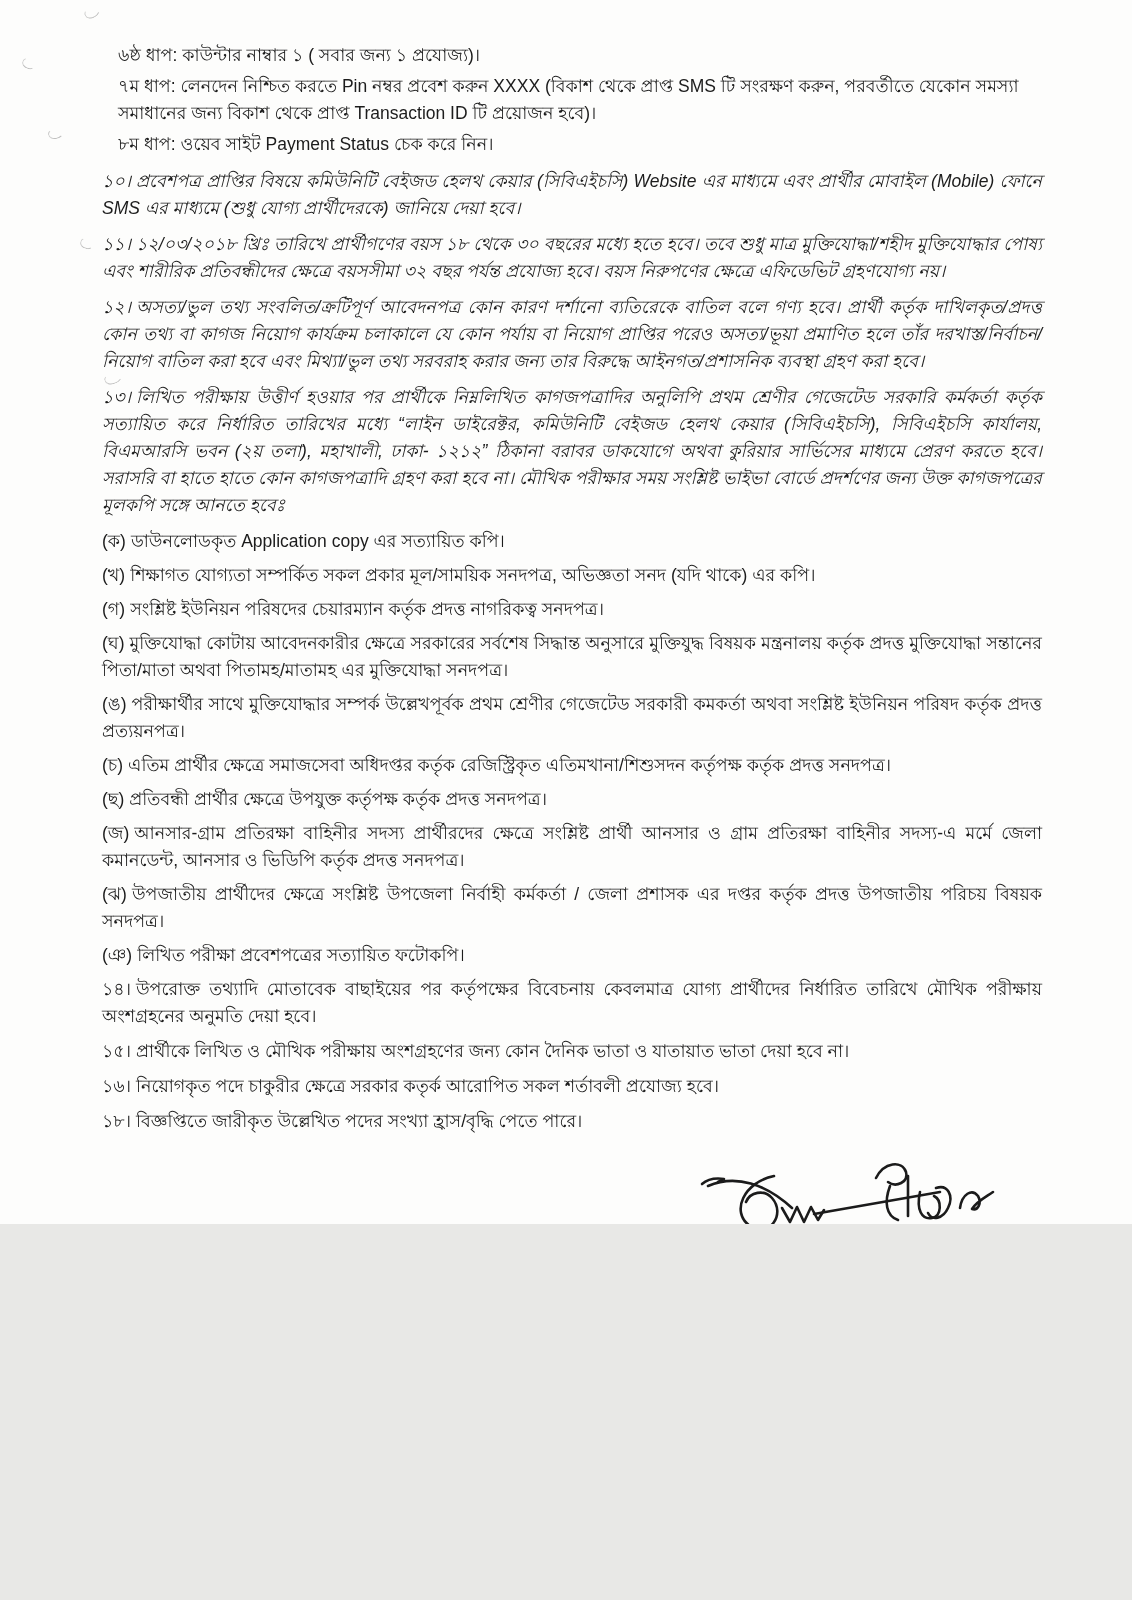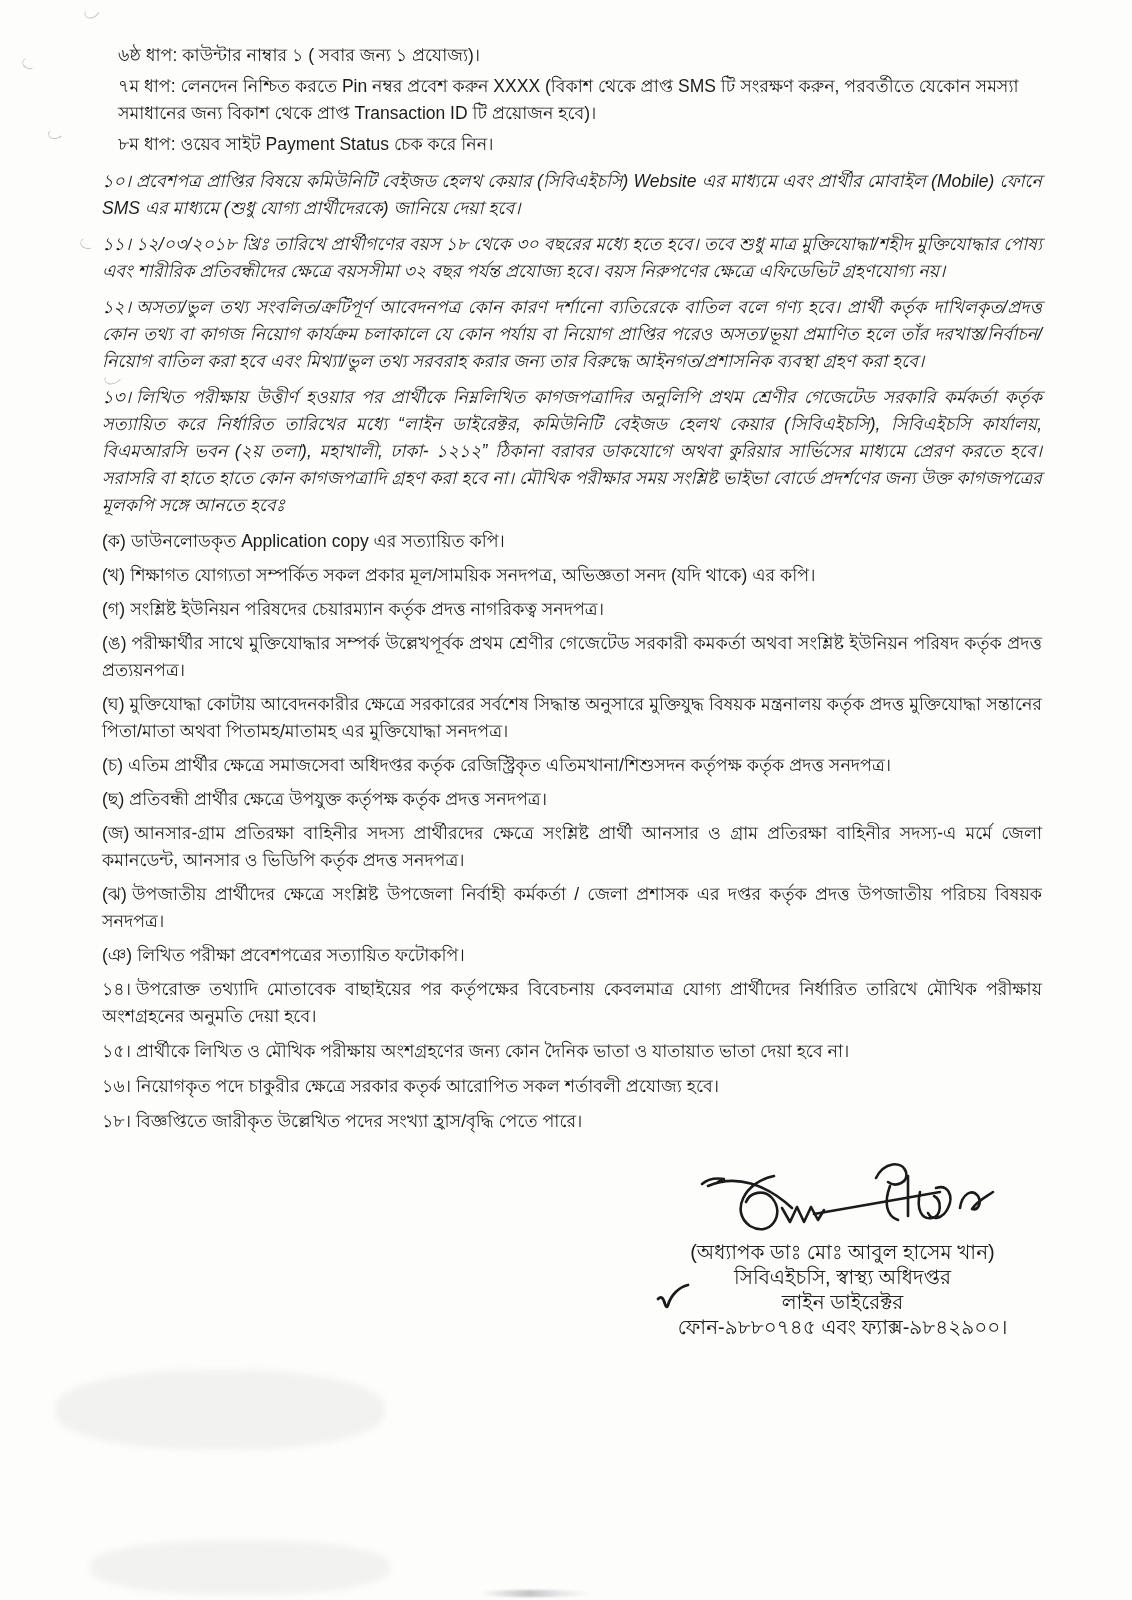--- a/index.html
+++ b/index.html
@@ -3,21 +3,21 @@
 <meta charset="utf-8">
 <style>
   html, body {
     margin: 0;
     padding: 0;
     background: #e8e8e6;
   }
   .page {
     position: relative;
     width: 1132px;
-    height: 1600px;
+    height: 1224px;
     background: #fdfdfc;
     overflow: hidden;
     font-family: "Liberation Sans", "DejaVu Sans", sans-serif;
     color: #1c1c1c;
   }
   .content {
     position: absolute;
     left: 102px;
     top: 42px;
     width: 940px;
@@ -107,22 +107,22 @@
       <p><span class="num">১০।</span><span>প্রবেশপত্র প্রাপ্তির বিষয়ে কমিউনিটি বেইজড হেলথ কেয়ার (সিবিএইচসি) Website এর মাধ্যমে এবং প্রার্থীর  মোবাইল (Mobile) ফোনে SMS এর মাধ্যমে (শুধু যোগ্য প্রার্থীদেরকে) জানিয়ে দেয়া হবে।</span></p>
       <p><span class="num">১১।</span><span>১২/০৩/২০১৮ খ্রিঃ তারিখে প্রার্থীগণের বয়স ১৮ থেকে ৩০ বছরের মধ্যে হতে হবে। তবে শুধু মাত্র মুক্তিযোদ্ধা/শহীদ মুক্তিযোদ্ধার পোষ্য এবং শারীরিক প্রতিবন্ধীদের ক্ষেত্রে বয়সসীমা ৩২ বছর পর্যন্ত প্রযোজ্য হবে। বয়স নিরুপণের ক্ষেত্রে এফিডেভিট গ্রহণযোগ্য নয়।</span></p>
       <p><span class="num">১২।</span><span>অসত্য/ভুল তথ্য সংবলিত/ক্রটিপূর্ণ আবেদনপত্র কোন কারণ দর্শানো ব্যতিরেকে বাতিল বলে গণ্য হবে। প্রার্থী  কর্তৃক দাখিলকৃত/প্রদত্ত কোন তথ্য বা কাগজ নিয়োগ কার্যক্রম চলাকালে যে কোন পর্যায় বা নিয়োগ প্রাপ্তির পরেও অসত্য/ভূয়া প্রমাণিত হলে তাঁর দরখাস্ত/নির্বাচন/নিয়োগ বাতিল করা হবে এবং মিথ্যা/ভুল তথ্য সরবরাহ করার জন্য তার বিরুদ্ধে আইনগত/প্রশাসনিক ব্যবস্থা গ্রহণ করা হবে।</span></p>
       <p><span class="num">১৩।</span><span>লিখিত পরীক্ষায় উত্তীর্ণ হওয়ার পর প্রার্থীকে নিম্নলিখিত কাগজপত্রাদির অনুলিপি প্রথম শ্রেণীর গেজেটেড সরকারি কর্মকর্তা কর্তৃক সত্যায়িত করে নির্ধারিত তারিখের মধ্যে “লাইন ডাইরেক্টর, কমিউনিটি বেইজড হেলথ কেয়ার (সিবিএইচসি), সিবিএইচসি কার্যালয়, বিএমআরসি ভবন (২য় তলা), মহাখালী, ঢাকা- ১২১২” ঠিকানা বরাবর ডাকযোগে অথবা কুরিয়ার সার্ভিসের মাধ্যমে প্রেরণ করতে হবে। সরাসরি বা হাতে হাতে কোন কাগজপত্রাদি গ্রহণ করা হবে না। মৌখিক পরীক্ষার সময় সংশ্লিষ্ট ভাইভা বোর্ডে প্রদর্শণের জন্য উক্ত কাগজপত্রের মূলকপি সঙ্গে আনতে হবেঃ</span></p>
     </div>
 
     <div class="documents">
       <p><span class="letter">(ক)</span><span>ডাউনলোডকৃত Application copy এর সত্যায়িত কপি।</span></p>
       <p><span class="letter">(খ)</span><span>শিক্ষাগত যোগ্যতা সম্পর্কিত সকল প্রকার মূল/সাময়িক সনদপত্র, অভিজ্ঞতা সনদ (যদি থাকে) এর কপি।</span></p>
       <p><span class="letter">(গ)</span><span>সংশ্লিষ্ট ইউনিয়ন পরিষদের চেয়ারম্যান কর্তৃক প্রদত্ত নাগরিকত্ব সনদপত্র।</span></p>
+      <p><span class="letter">(ঘ)</span><span>মুক্তিযোদ্ধা কোটায় আবেদনকারীর ক্ষেত্রে সরকারের সর্বশেষ সিদ্ধান্ত অনুসারে মুক্তিযুদ্ধ বিষয়ক মন্ত্রনালয় কর্তৃক প্রদত্ত মুক্তিযোদ্ধা সন্তানের পিতা/মাতা অথবা পিতামহ/মাতামহ এর মুক্তিযোদ্ধা সনদপত্র।</span></p>
       <p><span class="letter">(ঙ)</span><span>পরীক্ষার্থীর সাথে মুক্তিযোদ্ধার সম্পর্ক উল্লেখপূর্বক প্রথম শ্রেণীর গেজেটেড সরকারী কমকর্তা অথবা সংশ্লিষ্ট ইউনিয়ন পরিষদ কর্তৃক প্রদত্ত প্রত্যয়নপত্র।</span></p>
-      <p><span class="letter">(ঘ)</span><span>মুক্তিযোদ্ধা কোটায় আবেদনকারীর ক্ষেত্রে সরকারের সর্বশেষ সিদ্ধান্ত অনুসারে মুক্তিযুদ্ধ বিষয়ক মন্ত্রনালয় কর্তৃক প্রদত্ত মুক্তিযোদ্ধা সন্তানের পিতা/মাতা অথবা পিতামহ/মাতামহ এর মুক্তিযোদ্ধা সনদপত্র।</span></p>
       <p><span class="letter">(চ)</span><span>এতিম প্রার্থীর ক্ষেত্রে সমাজসেবা অধিদপ্তর কর্তৃক রেজিস্ট্রিকৃত এতিমখানা/শিশুসদন কর্তৃপক্ষ কর্তৃক প্রদত্ত সনদপত্র।</span></p>
       <p><span class="letter">(ছ)</span><span>প্রতিবন্ধী প্রার্থীর ক্ষেত্রে উপযুক্ত কর্তৃপক্ষ কর্তৃক প্রদত্ত সনদপত্র।</span></p>
       <p><span class="letter">(জ)</span><span>আনসার-গ্রাম প্রতিরক্ষা বাহিনীর সদস্য প্রার্থীরদের ক্ষেত্রে সংশ্লিষ্ট প্রার্থী আনসার ও গ্রাম প্রতিরক্ষা বাহিনীর সদস্য-এ মর্মে জেলা কমানডেন্ট, আনসার ও ভিডিপি কর্তৃক প্রদত্ত সনদপত্র।</span></p>
       <p><span class="letter">(ঝ)</span><span>উপজাতীয় প্রার্থীদের ক্ষেত্রে সংশ্লিষ্ট উপজেলা নির্বাহী কর্মকর্তা / জেলা প্রশাসক এর দপ্তর কর্তৃক প্রদত্ত উপজাতীয় পরিচয় বিষয়ক সনদপত্র।</span></p>
       <p><span class="letter">(ঞ)</span><span>লিখিত পরীক্ষা প্রবেশপত্রের সত্যায়িত ফটোকপি।</span></p>
     </div>
 
     <div class="final-clauses">
       <p><span class="num">১৪।</span><span>উপরোক্ত তথ্যাদি মোতাবেক বাছাইয়ের পর কর্তৃপক্ষের বিবেচনায় কেবলমাত্র যোগ্য প্রার্থীদের নির্ধারিত তারিখে মৌখিক পরীক্ষায় অংশগ্রহনের অনুমতি দেয়া হবে।</span></p>
       <p><span class="num">১৫।</span><span>প্রার্থীকে লিখিত ও মৌখিক পরীক্ষায় অংশগ্রহণের জন্য কোন দৈনিক ভাতা ও যাতায়াত ভাতা দেয়া হবে না।</span></p>

